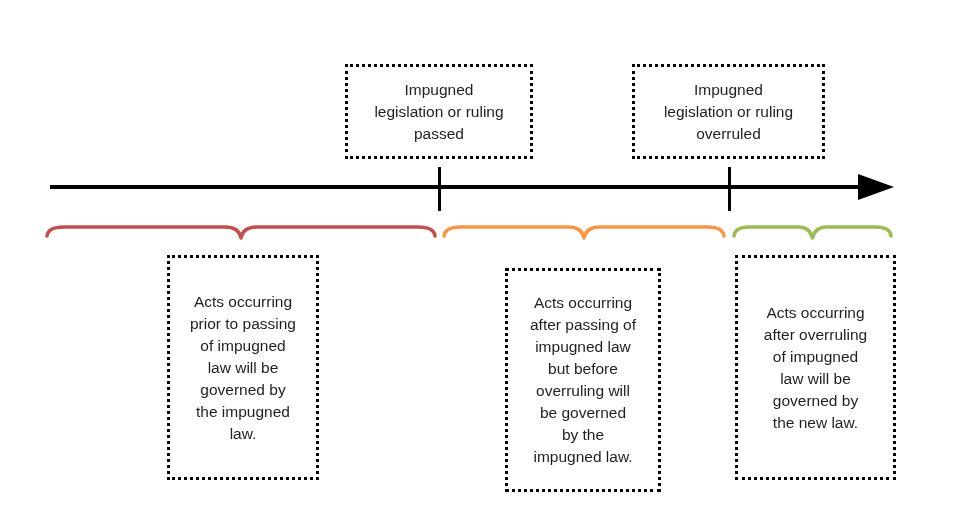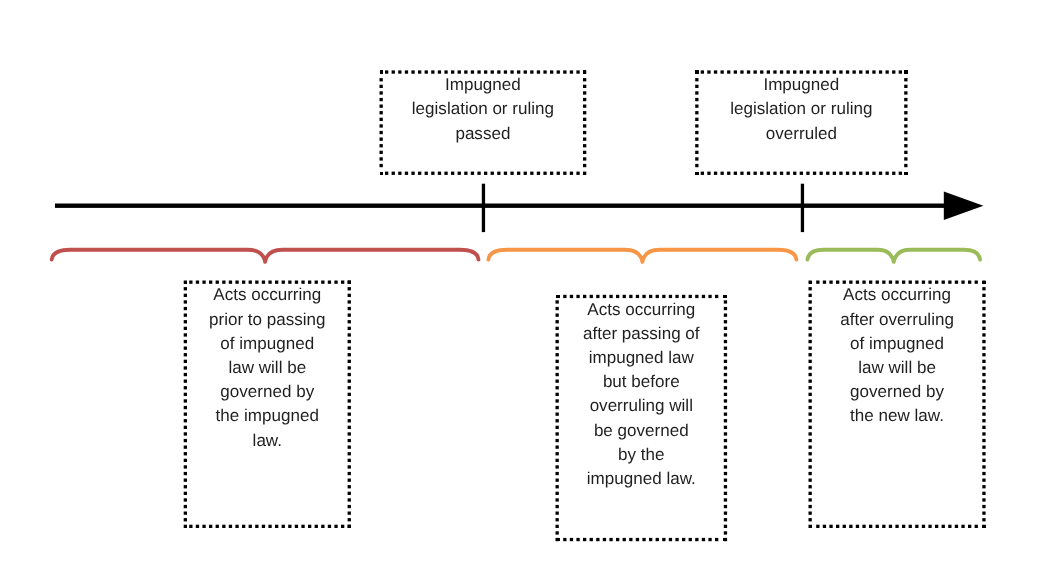--- a/index.html
+++ b/index.html
@@ -16,20 +16,21 @@
   }
   .stage {
     position: absolute;
     inset: 0;
   }
   .dotted-box {
     position: absolute;
     border: 3px dotted #000000;
     background: #ffffff;
     display: flex;
+    align-items: center;
     justify-content: center;
     text-align: center;
     color: #1f1f1f;
     box-sizing: border-box;
   }
   .dotted-box .label {
     white-space: pre-line;
     font-size: 15.5px;
     line-height: 1.42;
     color: #1f1f1f;

